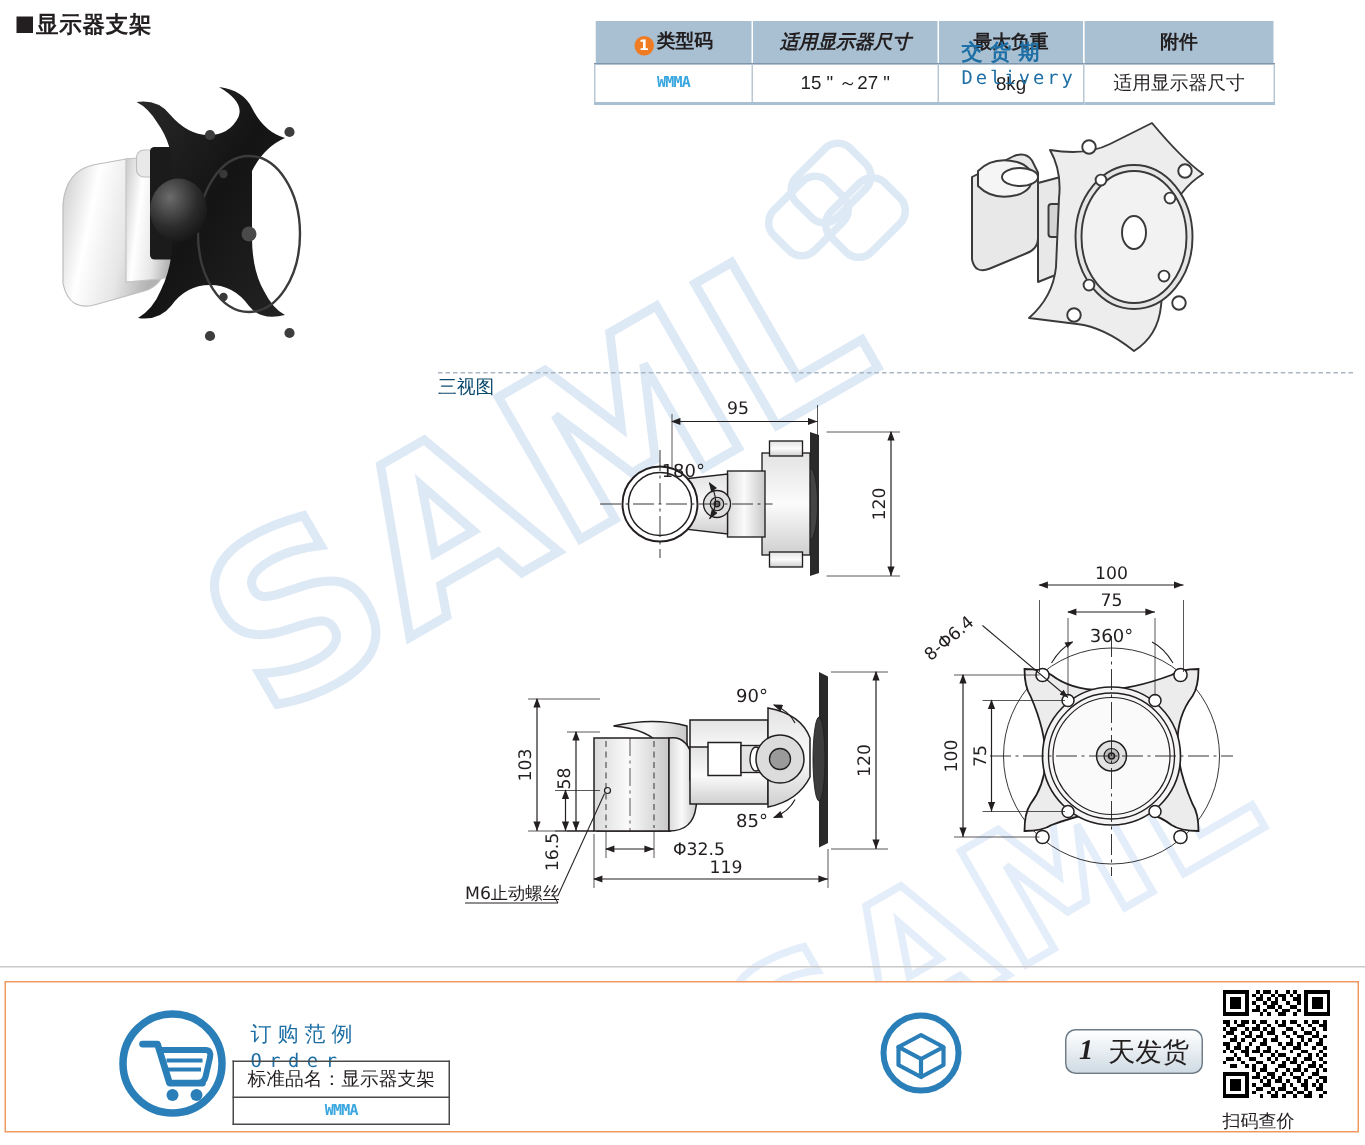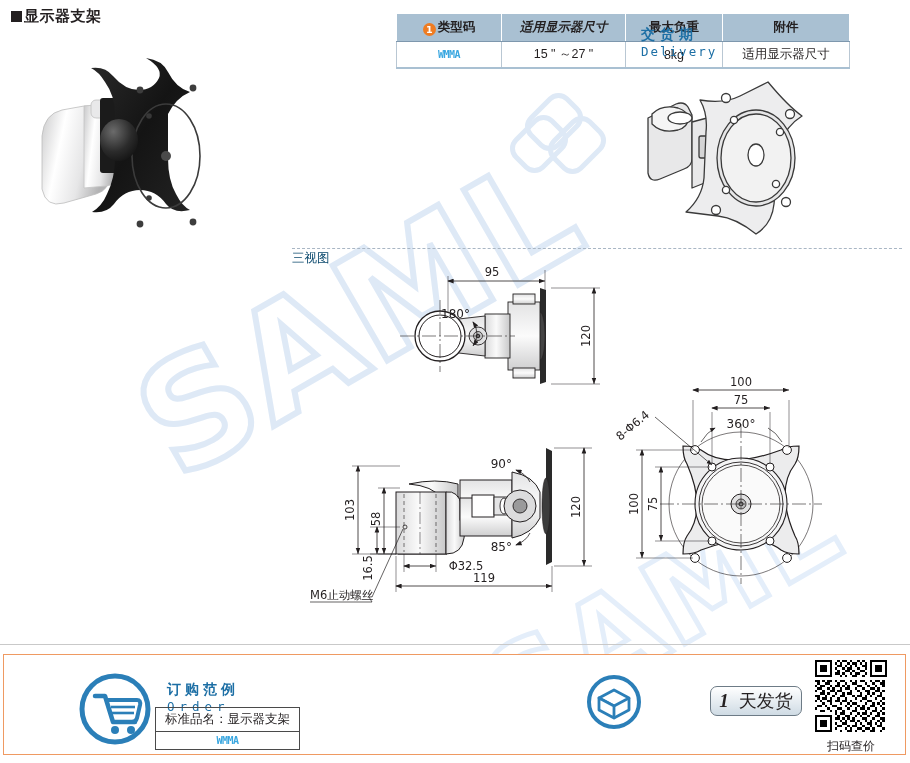--- a/index.html
+++ b/index.html
@@ -80,42 +80,42 @@
   .tv-label{position:absolute;left:292px;top:250px;font-size:12.5px;color:#0c4a6e;text-align:center;}
   .drawings{position:absolute;left:0;top:0;width:910px;height:645px;}
   
   .footer{
     position:absolute;left:3px;top:654px;width:903px;height:101px;
     border:1px solid #ef9a62;
     box-sizing:border-box;background:#fff;
   }
   .order-ico{position:absolute;left:75px;top:18px;}
   .order-txt{position:absolute;left:163px;top:25px;line-height:1.35;}
-  .order-cn{font-size:14px;letter-spacing:4px;color:#1d6fa5;font-weight:bold;}
+  .order-cn{font-size:14px;letter-spacing:4px;color:#1d6fa5;font-weight:normal;}
   .order-en{font-size:12.5px;letter-spacing:5px;color:#1d6fa5;font-family:"DejaVu Sans Mono",monospace;}
   .order-table{
     position:absolute;left:155px;top:707px;
     border-collapse:collapse;font-size:12.5px;padding-left:40px;
   }
   .order-table td{
     border:1px solid #4a4a4a;padding:3px 9px;text-align:center;white-space:nowrap;
   }
   .deliv-ico{position:absolute;left:586px;top:20px;}
   .deliv-txt{position:absolute;left:641px;top:25px;line-height:1.35;}
   .deliv-cn{font-size:14px;letter-spacing:5px;color:#1d6fa5;font-weight:bold;}
   .deliv-en{font-size:12.5px;letter-spacing:2px;color:#1d6fa5;font-family:"DejaVu Sans Mono",monospace;}
   .deliv-badge{
     position:absolute;left:710px;top:686px;width:90px;height:28px;
     border:1.5px solid #6d7b86;border-radius:7px;
     background:linear-gradient(#ffffff,#cfdbe4);
     display:flex;align-items:center;justify-content:center;gap:10px;
   }
   .deliv-num{font-size:19px;font-style:italic;font-weight:bold;color:#231f20;font-family:"Liberation Serif",serif;}
   .deliv-unit{font-size:18px;color:#231f20;font-weight:normal;}
-  .qr-wrap{position:absolute;left:815px;top:660px;text-align:center;}
+  .qr-wrap{position:absolute;left:815px;top:660px;font-family:Liberation Mono, monospace;}
   .qr-cap{font-size:12px;margin-top:2px;color:#231f20;}
 </style>
 </head>
 <body>
 
 <div class="wm-layer">
   <div class="wm-text wm-a">SAML</div>
   <div class="wm-text wm-b">SAML</div>
   <svg class="wm-logo" viewBox="0 0 130 112">
     <g fill="none" stroke="#dee9f6" stroke-width="5">

